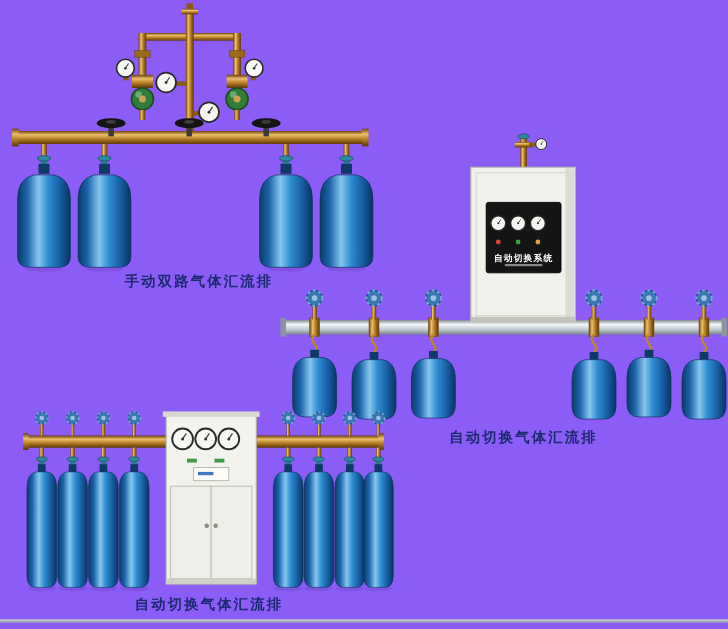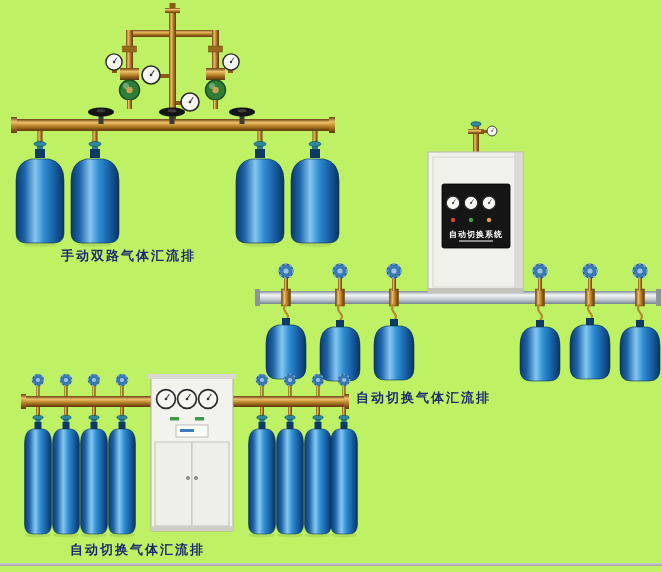--- a/index.html
+++ b/index.html
@@ -1,19 +1,19 @@
 <!DOCTYPE html>
 <html><head>
 <meta charset="utf-8">
 <style>
   html,body{margin:0;padding:0;background:#fff;}
-  .canvas{position:relative;width:662px;height:572px;background:#bef264;overflow:hidden;
+  .canvas{position:relative;width:662px;height:572px;background:#8b5cf6;overflow:hidden;
           font-family:"DejaVu Sans",sans-serif;}
   .canvas svg{position:absolute;left:0;top:0;}
-  .caption{position:absolute;text-align:left;font-size:13px;font-weight:bold;
+  .caption{position:absolute;text-align:center;font-size:13px;font-weight:bold;
            letter-spacing:2px;color:#1c2a70;font-family:"DejaVu Sans",sans-serif;}
   .bottom-rule{position:absolute;left:0;top:563px;width:662px;height:3px;
                background:linear-gradient(#c9cdd1,#9aa1a7);}
   .panel-text{font-family:"DejaVu Sans",sans-serif;font-size:8px;font-weight:bold;
               fill:#ffffff;letter-spacing:1px;text-anchor:middle;}
 </style>
 </head>
 <body>
 
 <div class="canvas">

